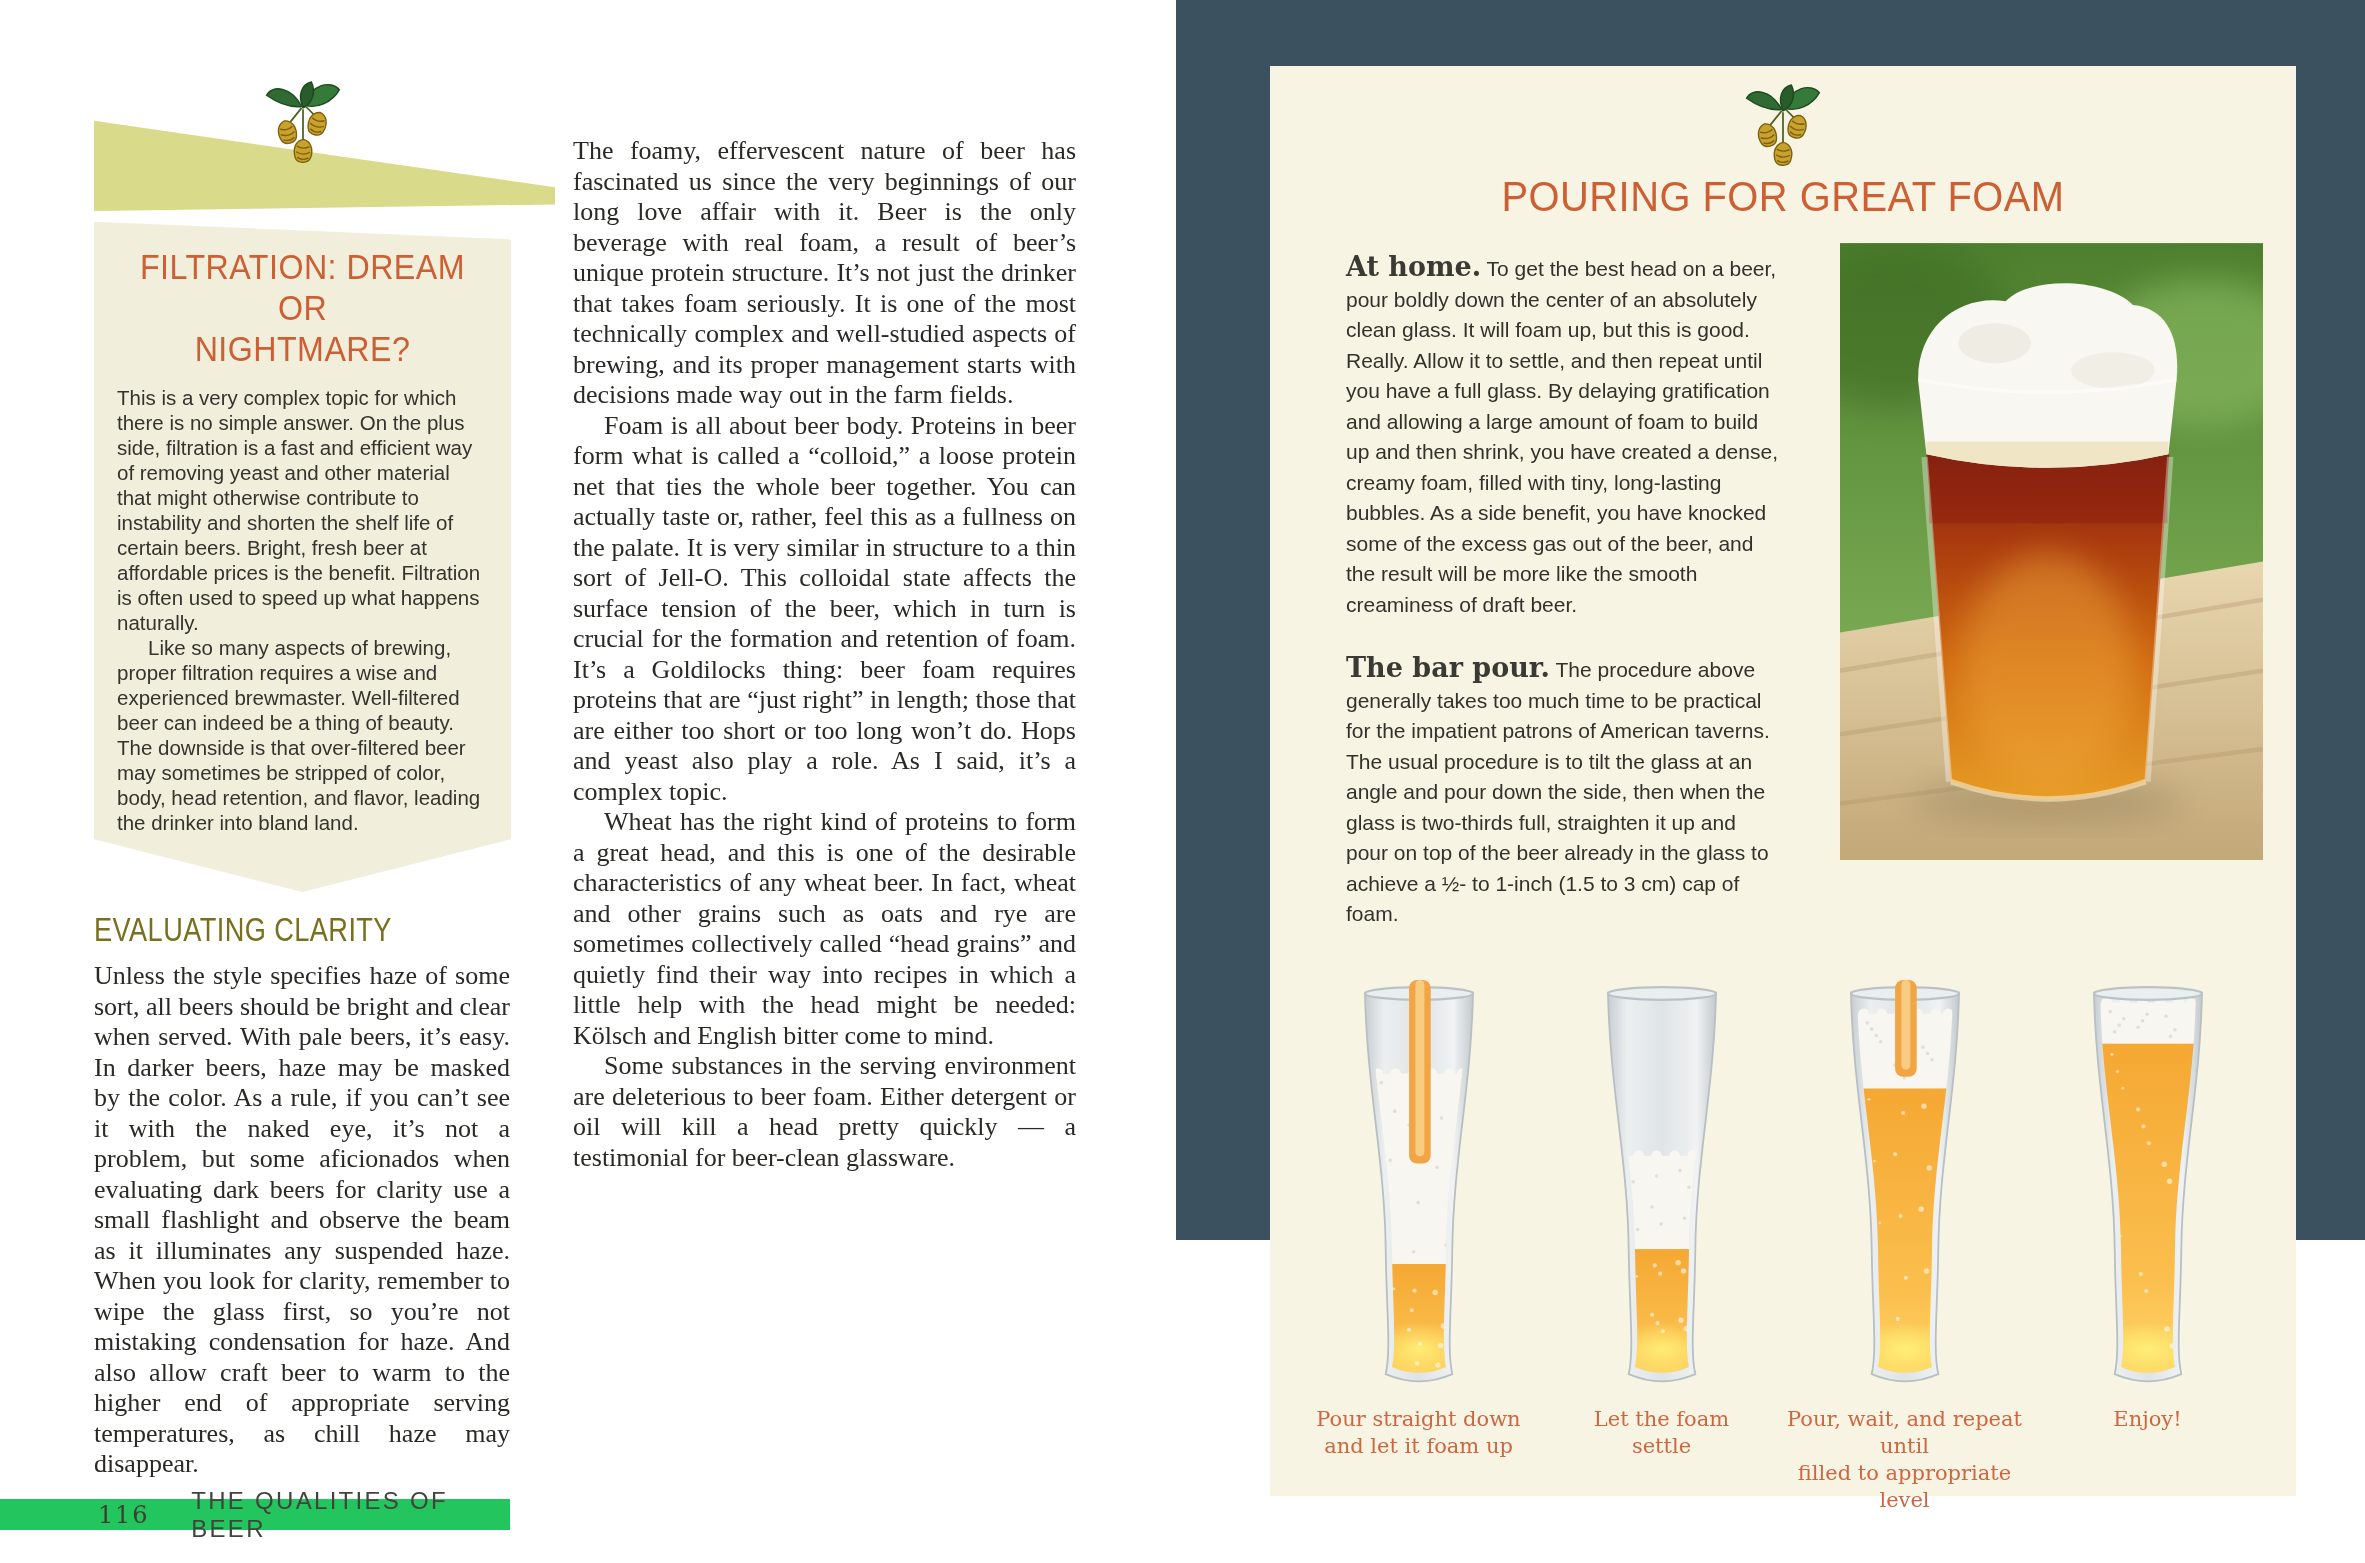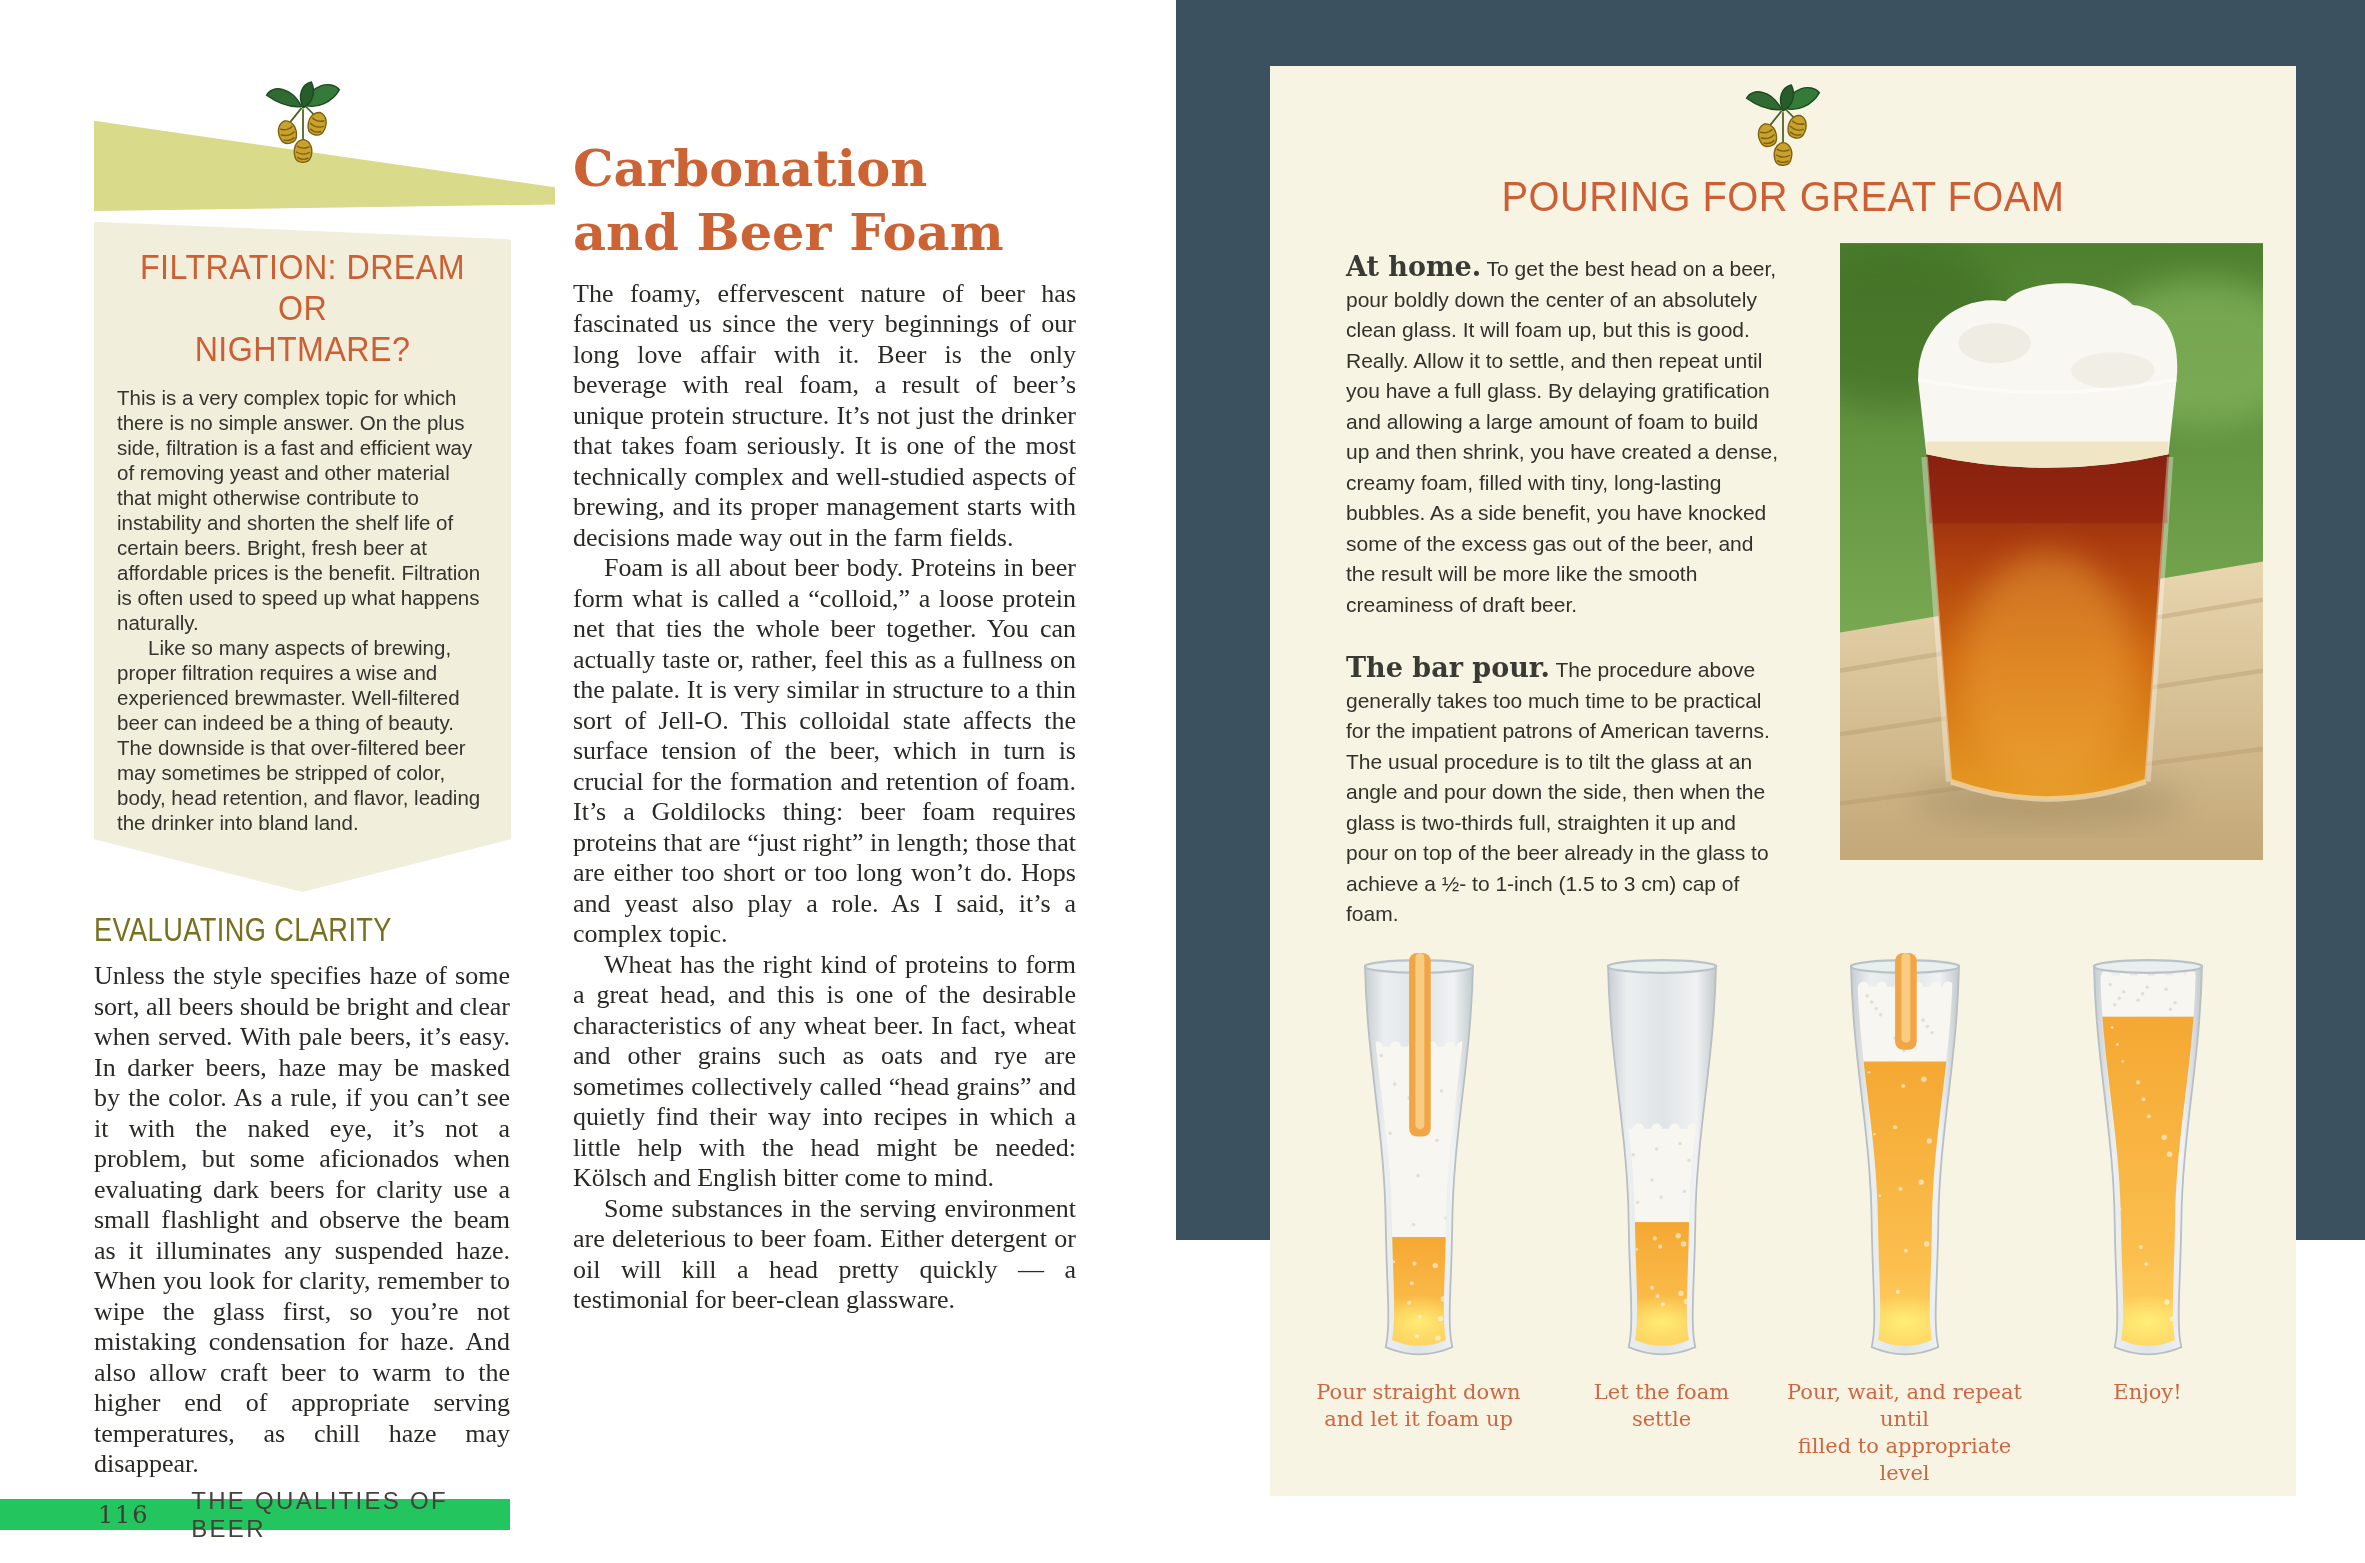--- a/index.html
+++ b/index.html
@@ -40,21 +40,21 @@
   .hops-right{left:50%;top:12.7px;transform:translateX(-50%);}
   .card-title{position:absolute;left:0;top:107px;width:100%;margin:0;text-align:center;
           color:#cc5f33;font-weight:normal;font-size:42px;letter-spacing:0.5px;
           transform:scaleX(.95);transform-origin:center top;}
   .card-text{position:absolute;left:76px;top:186px;width:433px;font-size:21px;line-height:30.5px;
           color:#32312c;}
   .card-text p{margin:0;}
   .card-text p + p{margin-top:33px;}
   .lead-in{font-family:"DejaVu Serif",serif;font-weight:bold;font-size:27px;color:#3a3a34;}
   .photo{position:absolute;left:570px;top:177px;width:423px;height:617px;}
-  .glasses{position:absolute;left:27px;top:887px;width:972px;display:flex;}
+  .glasses{position:absolute;left:27px;top:914px;width:972px;display:flex;}
   .glass-col{flex:1;text-align:center;}
   .glass-col svg{width:162px;height:414px;}
   .glass-caption{margin:9px auto 0 auto;font-family:"DejaVu Serif",serif;font-size:21px;
           line-height:27px;color:#cd6742;}
 </style>
 </head>
 <body>
 
 <svg width="0" height="0" style="position:absolute">
   <symbol id="hops" viewBox="0 0 120 130">
@@ -102,21 +102,20 @@
     </aside>
 
     <svg class="hops hops-left" viewBox="0 0 120 130">
         <use href="#hops"></use>
       </svg>
 
     <h3 class="clarity-head">EVALUATING CLARITY</h3>
     <p class="serif-body clarity-body">Unless the style specifies haze of some sort, all beers should be bright and clear when served. With pale beers, it’s easy. In darker beers, haze may be masked by the color. As a rule, if you can’t see it with the naked eye, it’s not a problem, but some aficionados when evaluating dark beers for clarity use a small flashlight and observe the beam as it illuminates any suspended haze. When you look for clarity, remember to wipe the glass first, so you’re not mistaking condensation for haze. And also allow craft beer to warm to the higher end of appropriate serving temperatures, as chill haze may disappear.</p>
 
     <article class="main-col serif-body">
-      <h1 class="article-title">Carbonation<br>and Beer Foam</h1>
       <p>The foamy, effervescent nature of beer has fascinated us since the very beginnings of our long love affair with it. Beer is the only beverage with real foam, a result of beer’s unique protein structure. It’s not just the drinker that takes foam seriously. It is one of the most technically complex and well-studied aspects of brewing, and its proper management starts with decisions made way out in the farm fields.</p>
       <p>Foam is all about beer body. Proteins in beer form what is called a “colloid,” a loose protein net that ties the whole beer together. You can actually taste or, rather, feel this as a fullness on the palate. It is very similar in structure to a thin sort of Jell-O. This colloidal state affects the surface tension of the beer, which in turn is crucial for the formation and retention of foam. It’s a Goldilocks thing: beer foam requires proteins that are “just right” in length; those that are either too short or too long won’t do. Hops and yeast also play a role. As I said, it’s a complex topic.</p>
       <p>Wheat has the right kind of proteins to form a great head, and this is one of the desirable characteristics of any wheat beer. In fact, wheat and other grains such as oats and rye are sometimes collectively called “head grains” and quietly find their way into recipes in which a little help with the head might be needed: Kölsch and English bitter come to mind.</p>
       <p>Some substances in the serving environment are deleterious to beer foam. Either detergent or oil will kill a head pretty quickly — a testimonial for beer-clean glassware.</p>
     </article>
 
     <footer class="footer-strip">
       <span class="folio">116</span>
       <span class="running-title">THE QUALITIES OF BEER</span>
     </footer>

